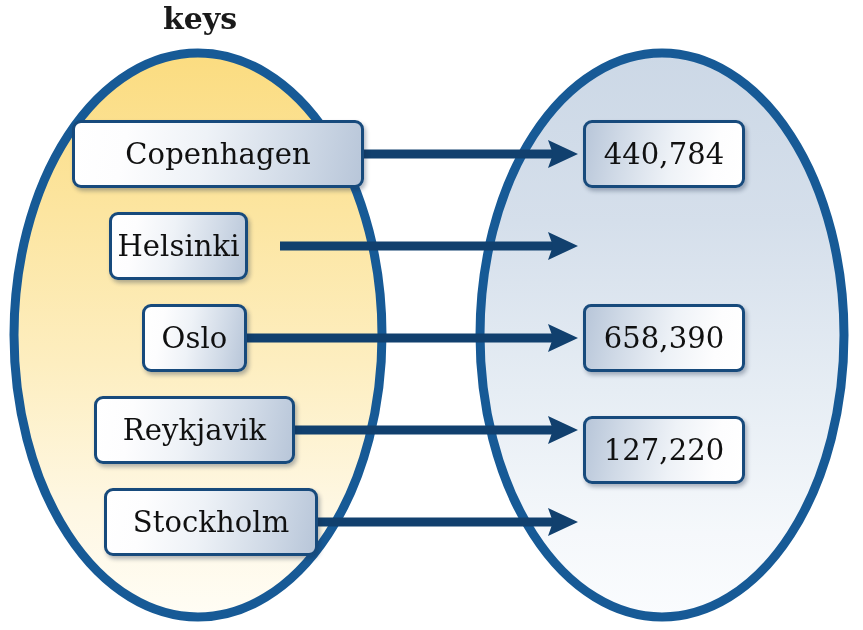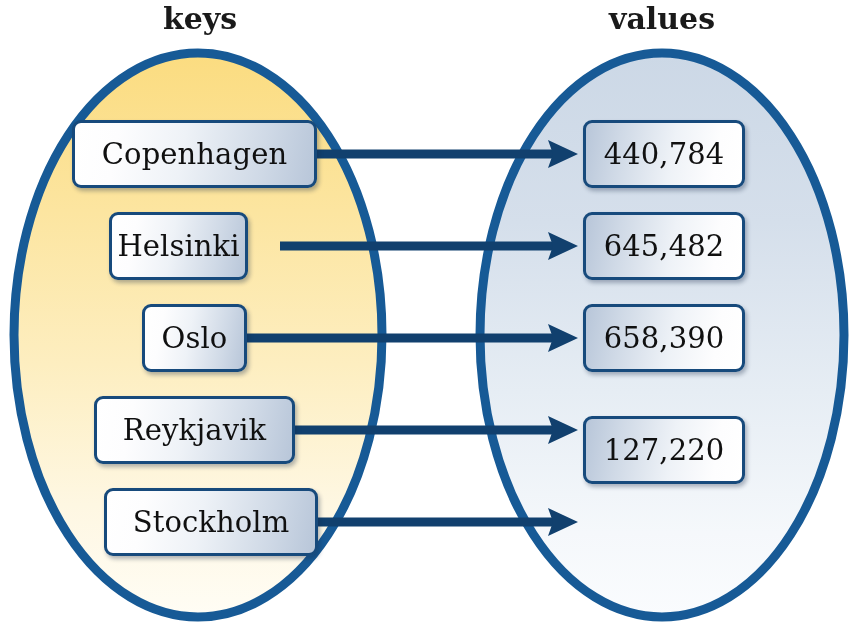--- a/index.html
+++ b/index.html
@@ -60,21 +60,20 @@
     background: linear-gradient(100deg, #b8c6d9 0%, #cfd9e6 22%, #eef2f7 55%, #fdfdfe 82%, #ffffff 100%);
   }
 </style>
 </head>
 <body>
 
 <div id="canvas">
 
   <div class="set-label" id="keys-label">keys</div>
 
-  <div class="set-label" id="values-label">values</div>
 
   <svg class="layer" id="ellipse-layer" viewBox="0 0 863 630">
     <defs>
       <linearGradient id="keysGrad" x1="0" y1="0" x2="0" y2="1">
         <stop offset="0%" stop-color="#FBDC80"></stop>
         <stop offset="28%" stop-color="#FCE5A0"></stop>
         <stop offset="55%" stop-color="#FDEEC0"></stop>
         <stop offset="80%" stop-color="#FEF7E2"></stop>
         <stop offset="100%" stop-color="#FFFDF5"></stop>
       </linearGradient>
@@ -110,24 +109,23 @@
         <line x1="295" y1="430" x2="565" y2="430" stroke-width="9" stroke-linecap="butt"></line>
         <polygon points="578,430 548,416 553,430 548,444" stroke="none"></polygon>
       </g>
       <g>
         <line x1="302" y1="522" x2="565" y2="522" stroke-width="9" stroke-linecap="butt"></line>
         <polygon points="578,522 548,508 553,522 548,536" stroke="none"></polygon>
       </g>
     </g>
   </svg>
 
-  <div class="node key" style="left:72px;  top:120px; width:245px; height:68px;">Copenhagen</div>
+  <div class="node key" style="left:72px;  top:120px; width:292px; height:68px;">Copenhagen</div>
   <div class="node key" style="left:109px; top:212px; width:139px; height:68px;">Helsinki</div>
   <div class="node key" style="left:142px; top:304px; width:105px; height:68px;">Oslo</div>
   <div class="node key" style="left:94px;  top:396px; width:201px; height:68px;">Reykjavik</div>
   <div class="node key" style="left:104px;  top:488px; width:214px; height:68px;">Stockholm</div>
 
   <div class="node value" style="left:583px; top:120px; width:162px; height:68px;">440,784</div>
-  <div class="node value" style="left:583px; top:212px; width:162px; height:68px;">645,482</div>
-  <div class="node value" style="left:583px; top:304px; width:162px; height:68px;">658,390</div>
+  <div class="node value" style="left:583px; top:304px; width:162px; height:68px;border-radius:8px;">658,390</div>
   <div class="node value" style="left:583px; top:396px; width:162px; height:68px;margin-top:20px;">127,220</div>
 
 </div>
 
 </body></html>

